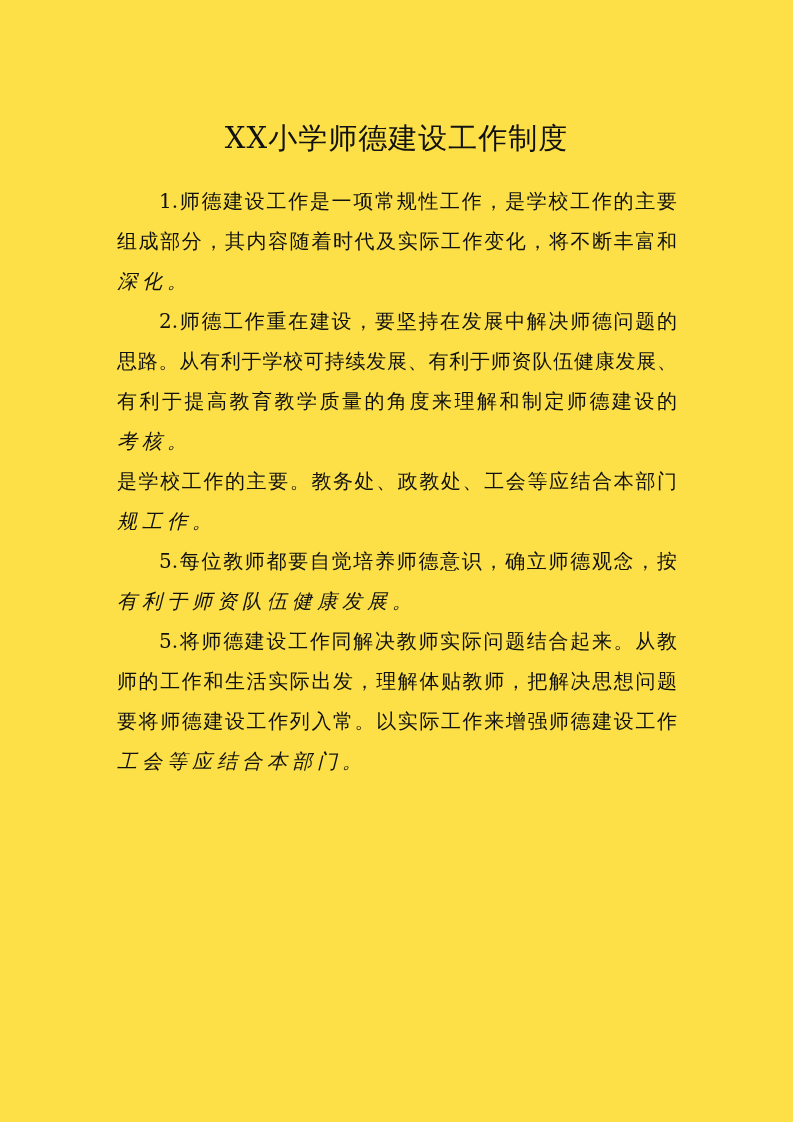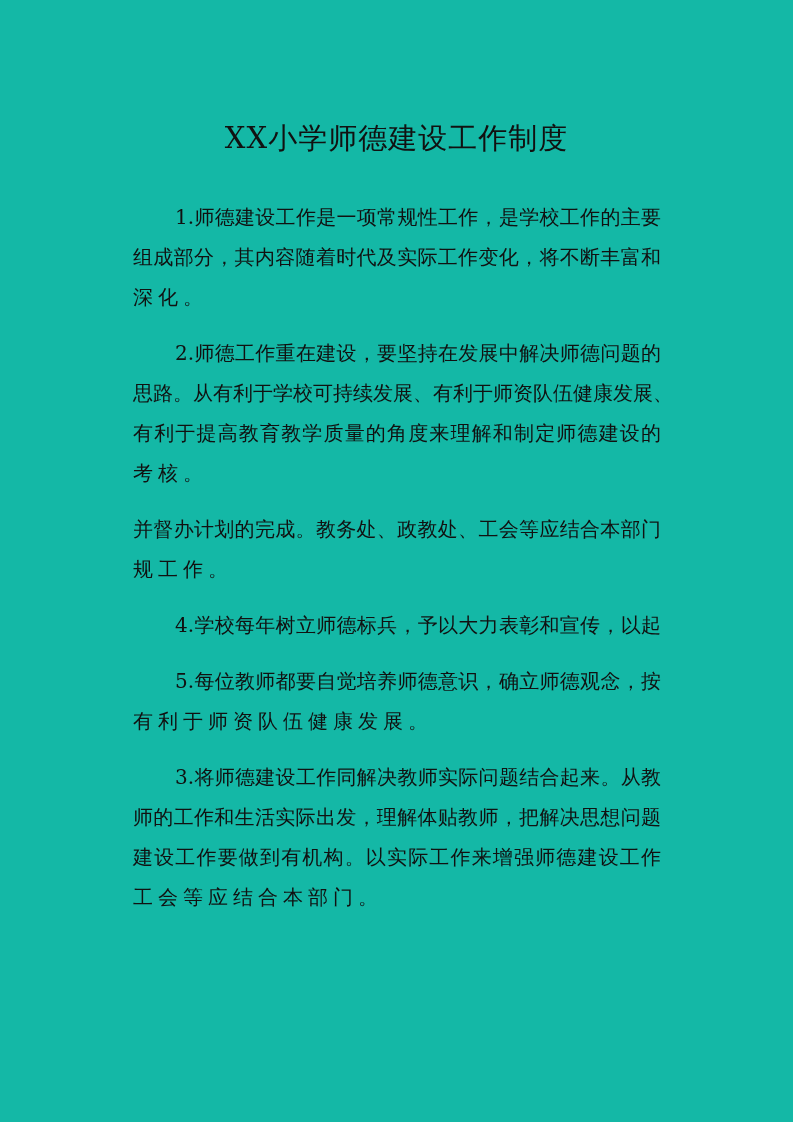--- a/index.html
+++ b/index.html
@@ -12,21 +12,21 @@
       height: 1122px;
       position: relative;
       overflow: hidden;
       font-family: "DejaVu Serif", "Liberation Serif", serif;
       color: #111111;
     }
     .page {
       position: absolute;
       left: 0; top: 0;
       width: 793px; height: 1122px;
-      background: #14b8a6;
+      background: #fde047;
     }
     .title {
       position: absolute;
       left: 0;
       width: 793px;
       top: 118px;
       text-align: center;
       font-size: 29px;
       line-height: 40px;
       letter-spacing: 1px;
@@ -47,23 +47,24 @@
       text-align: justify;
       text-align-last: justify;
       letter-spacing: 0;
     }
     .line.first {
       padding-left: 42px;
     }
     .line.last {
       text-align-last: left;
       letter-spacing: 5px;
+      font-style: italic;
     }
     .para {
-      margin: 16px;
+      margin: 0;
     }
   </style>
 </head>
 <body>
 
 <div class="page">
   <h1 class="title">XX小学师德建设工作制度</h1>
 
   <div class="body">
 
@@ -74,34 +75,33 @@
     </div>
 
     <div class="para">
       <div class="line first">2.师德工作重在建设，要坚持在发展中解决师德问题的</div>
       <div class="line">思路。从有利于学校可持续发展、有利于师资队伍健康发展、</div>
       <div class="line">有利于提高教育教学质量的角度来理解和制定师德建设的</div>
       <div class="line last">考核。</div>
     </div>
 
     <div class="para">
-      <div class="line">并督办计划的完成。教务处、政教处、工会等应结合本部门</div>
+      <div class="line">是学校工作的主要。教务处、政教处、工会等应结合本部门</div>
       <div class="line last">规工作。</div>
     </div>
 
     <div class="para">
-      <div class="line first">4.学校每年树立师德标兵，予以大力表彰和宣传，以起</div>
     </div>
 
     <div class="para">
       <div class="line first">5.每位教师都要自觉培养师德意识，确立师德观念，按</div>
       <div class="line last">有利于师资队伍健康发展。</div>
     </div>
 
     <div class="para">
-      <div class="line first">3.将师德建设工作同解决教师实际问题结合起来。从教</div>
+      <div class="line first">5.将师德建设工作同解决教师实际问题结合起来。从教</div>
       <div class="line">师的工作和生活实际出发，理解体贴教师，把解决思想问题</div>
-      <div class="line">建设工作要做到有机构。以实际工作来增强师德建设工作</div>
+      <div class="line">要将师德建设工作列入常。以实际工作来增强师德建设工作</div>
       <div class="line last">工会等应结合本部门。</div>
     </div>
 
   </div>
 </div>
 
 </body></html>

